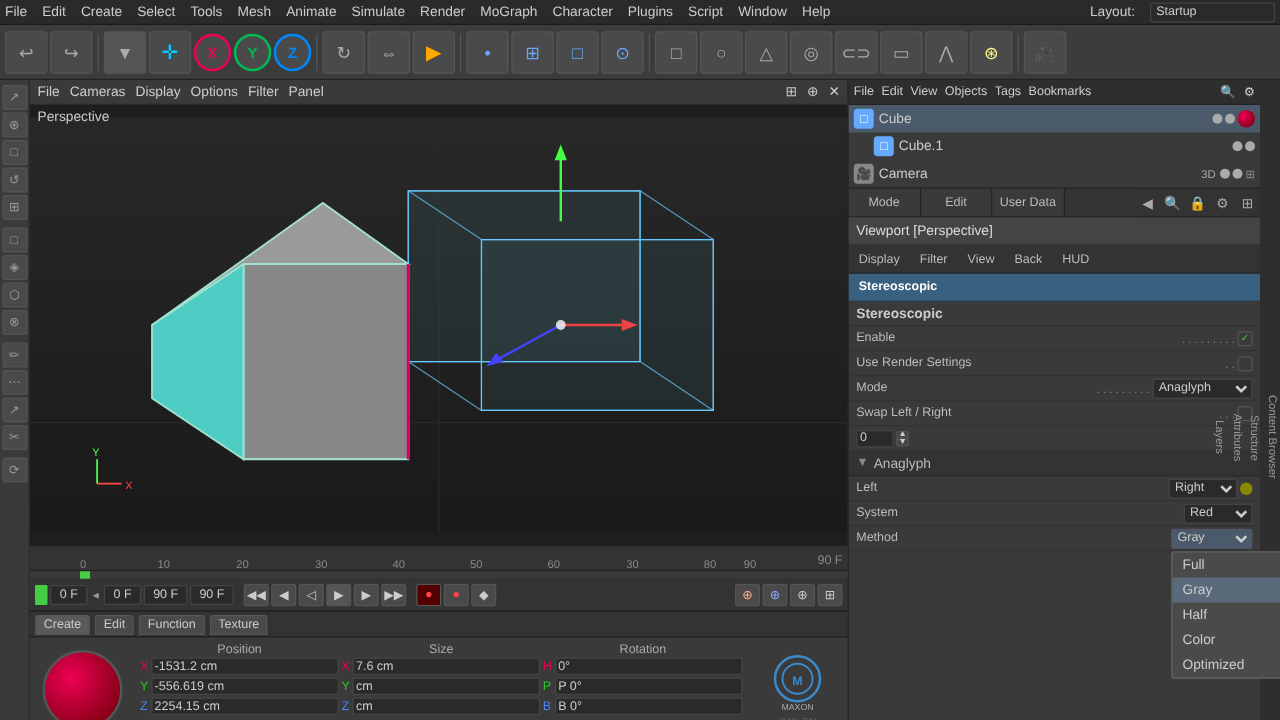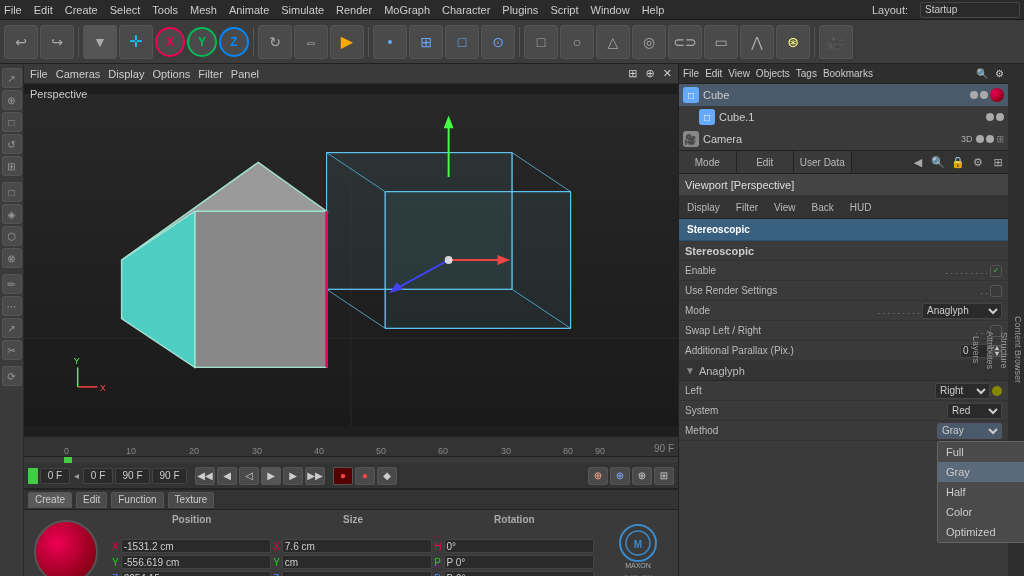--- a/index.html
+++ b/index.html
@@ -305,21 +305,21 @@
           <div class="btab">Texture</div>
         </div>
         <div id="bottom-content">
 
           <div style="display:flex;flex-direction:column;align-items:center;padding:4px;">
             <div id="mat-preview"></div>
 
           </div>
 
           <div style="flex:1;padding:4px;">
-            <div style="display:grid;grid-template-columns:1fr 1fr 1fr;gap:2px;margin-bottom:14px;font-weight:bold;">
+            <div style="display:grid;grid-template-columns:1fr 1fr 1fr;gap:2px;margin-bottom:1px;">
               <div style="font-size:10px;color:#aaa;text-align:center;">Position</div>
               <div style="font-size:10px;color:#aaa;text-align:center;">Size</div>
               <div style="font-size:10px;color:#aaa;text-align:center;">Rotation</div>
             </div>
             <div style="display:grid;grid-template-columns:auto 1fr auto 1fr auto 1fr;gap:2px;align-items:center;">
               <span style="font-size:10px;color:#e04;">X</span>
               <div style="height:14px;background:#2a2a2a;border:1px solid #444;border-radius:2px;color:#ccc;font-size:10px;padding:0 2px;display:flex;align-items:center;">-1531.2 cm</div>
               <span style="font-size:10px;color:#e04;">X</span>
               <div style="height:14px;background:#2a2a2a;border:1px solid #444;border-radius:2px;color:#ccc;font-size:10px;padding:0 2px;display:flex;align-items:center;">7.6 cm</div>
               <span style="font-size:10px;color:#e04;">H</span>
@@ -460,21 +460,20 @@
 
     <div class="param-row">
       <span class="param-label">Swap Left / Right</span>
       <div style="display:flex;gap:2px;align-items:center;">
         <span style="color:#888;font-size:9px;">. . .</span>
         <div style="width:12px;height:12px;background:#3a3a3a;border:1px solid #555;border-radius:2px;"></div>
       </div>
     </div>
 
     <div class="param-row">
-      <span class="param-label">Additional Parallax (Pix.)</span>
       <div style="display:flex;gap:2px;align-items:center;">
         <input type="text" value="0" style="width: 30px; height: 14px; background: rgb(42, 42, 42); border: 1px solid rgb(68, 68, 68); border-radius: 2px; color: rgb(204, 204, 204); font-size: 10px; padding: 0px 2px;">
         <div style="display:flex;flex-direction:column;">
           <div style="width:10px;height:6px;background:#444;border:1px solid #555;border-radius:1px;cursor:pointer;display:flex;align-items:center;justify-content:center;font-size:7px;">▲</div>
           <div style="width:10px;height:6px;background:#444;border:1px solid #555;border-radius:1px;cursor:pointer;display:flex;align-items:center;justify-content:center;font-size:7px;">▼</div>
         </div>
       </div>
     </div>
 
     <div class="subsection-header">

